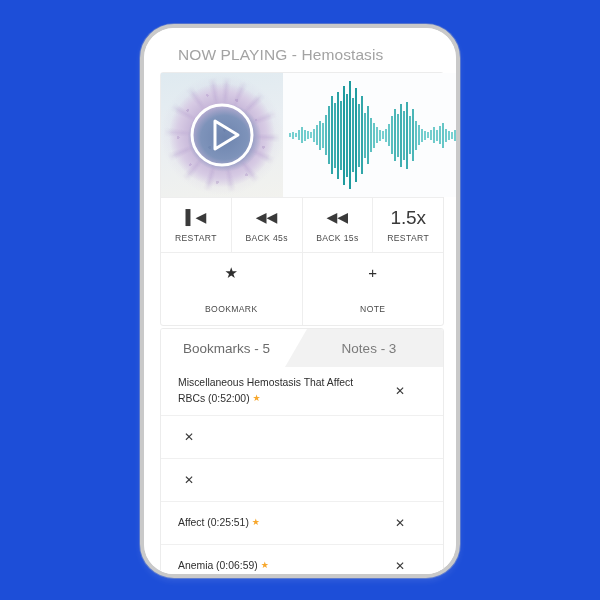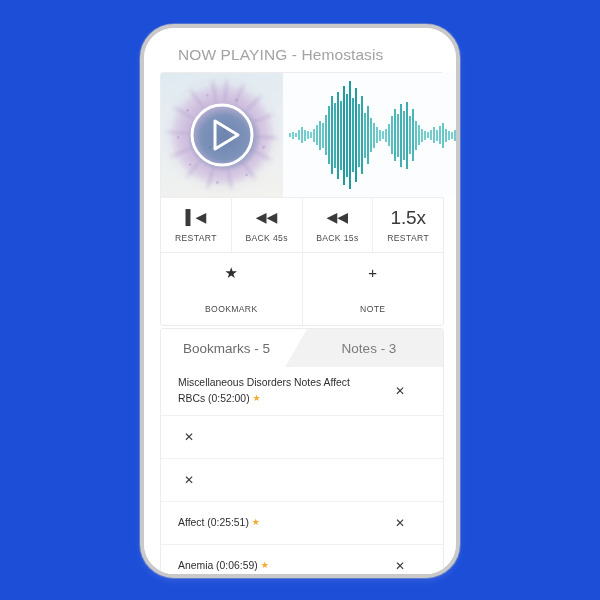--- a/index.html
+++ b/index.html
@@ -410,21 +410,21 @@
 
       </div>
 
       <div class="list-card">
         <div class="tabs" id="tabs">
             <div class="tab active">Bookmarks - 5</div>
             <div class="tab inactive">Notes - 3</div>
           </div>
         <div class="list" id="list">
             <div class="list-item">
-              <div class="item-text"><span>Miscellaneous Disorders Notes Affect RBCs (0:52:00)</span><span class="item-star">★</span></div>
+              <div class="item-text"><span>Miscellaneous Hemostasis That Affect RBCs (0:52:00)</span><span class="item-star">★</span></div>
               <div class="item-close">✕</div>
             </div>
             <div class="list-item">
               <div class="item-close">✕</div>
             </div>
             <div class="list-item">
               <div class="item-close">✕</div>
             </div>
             <div class="list-item">
               <div class="item-text"><span>Affect (0:25:51)</span><span class="item-star">★</span></div>

